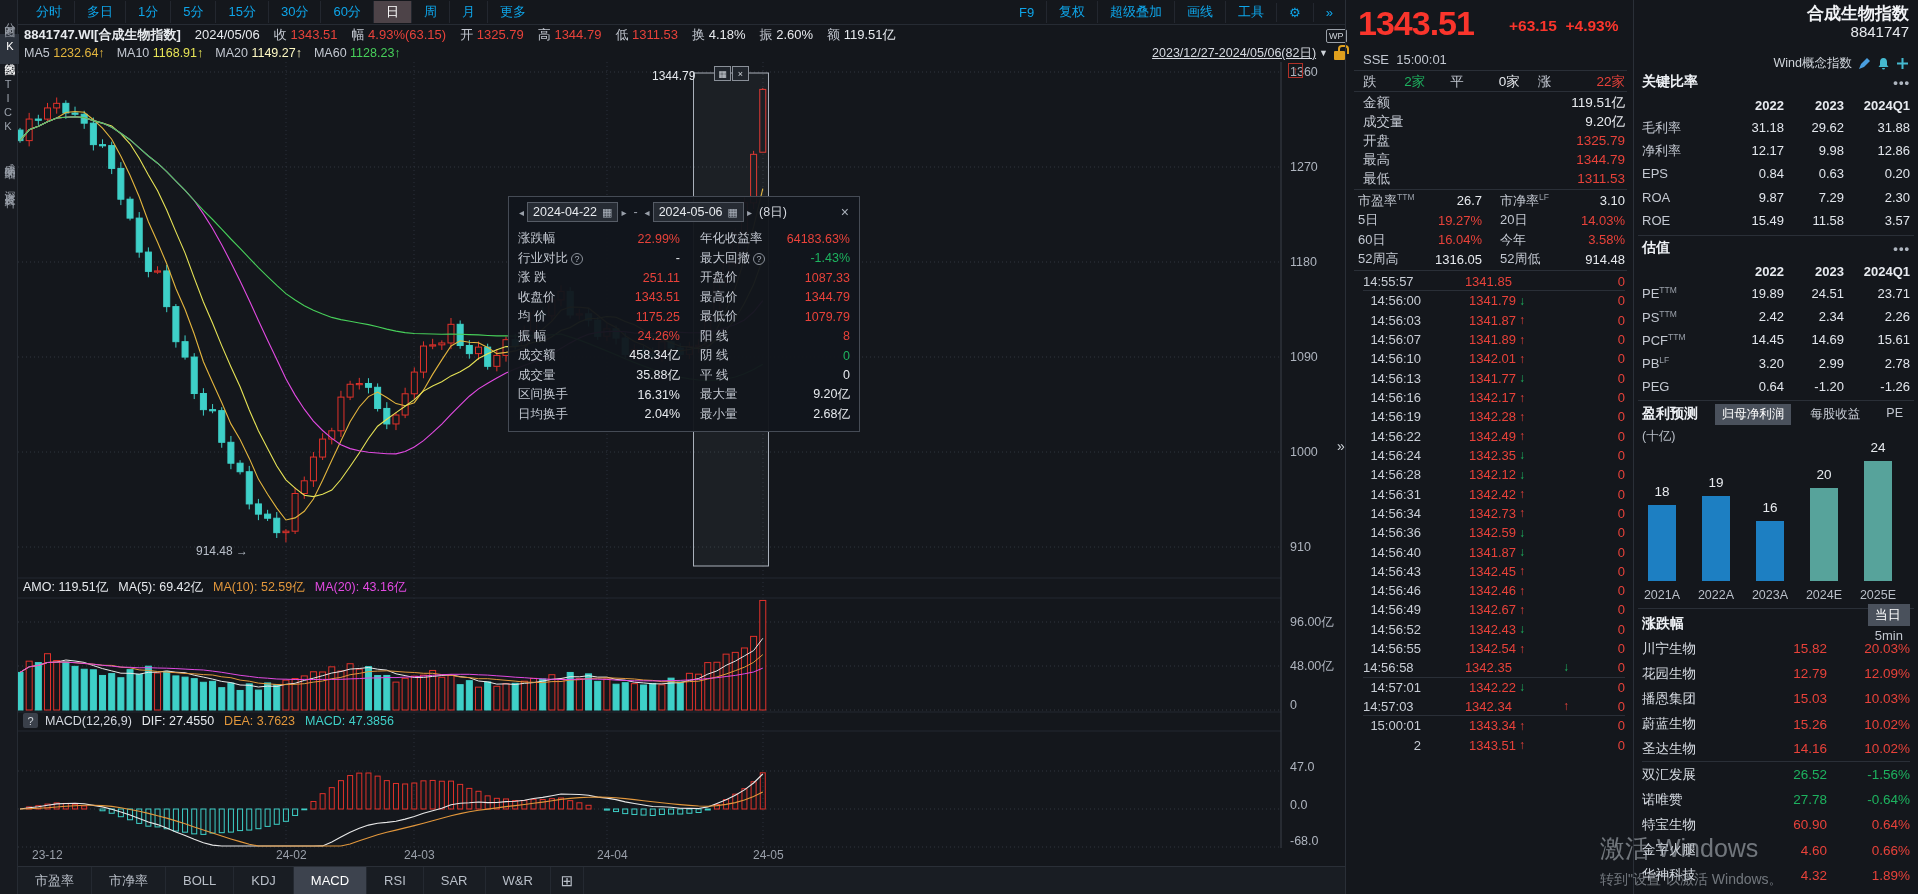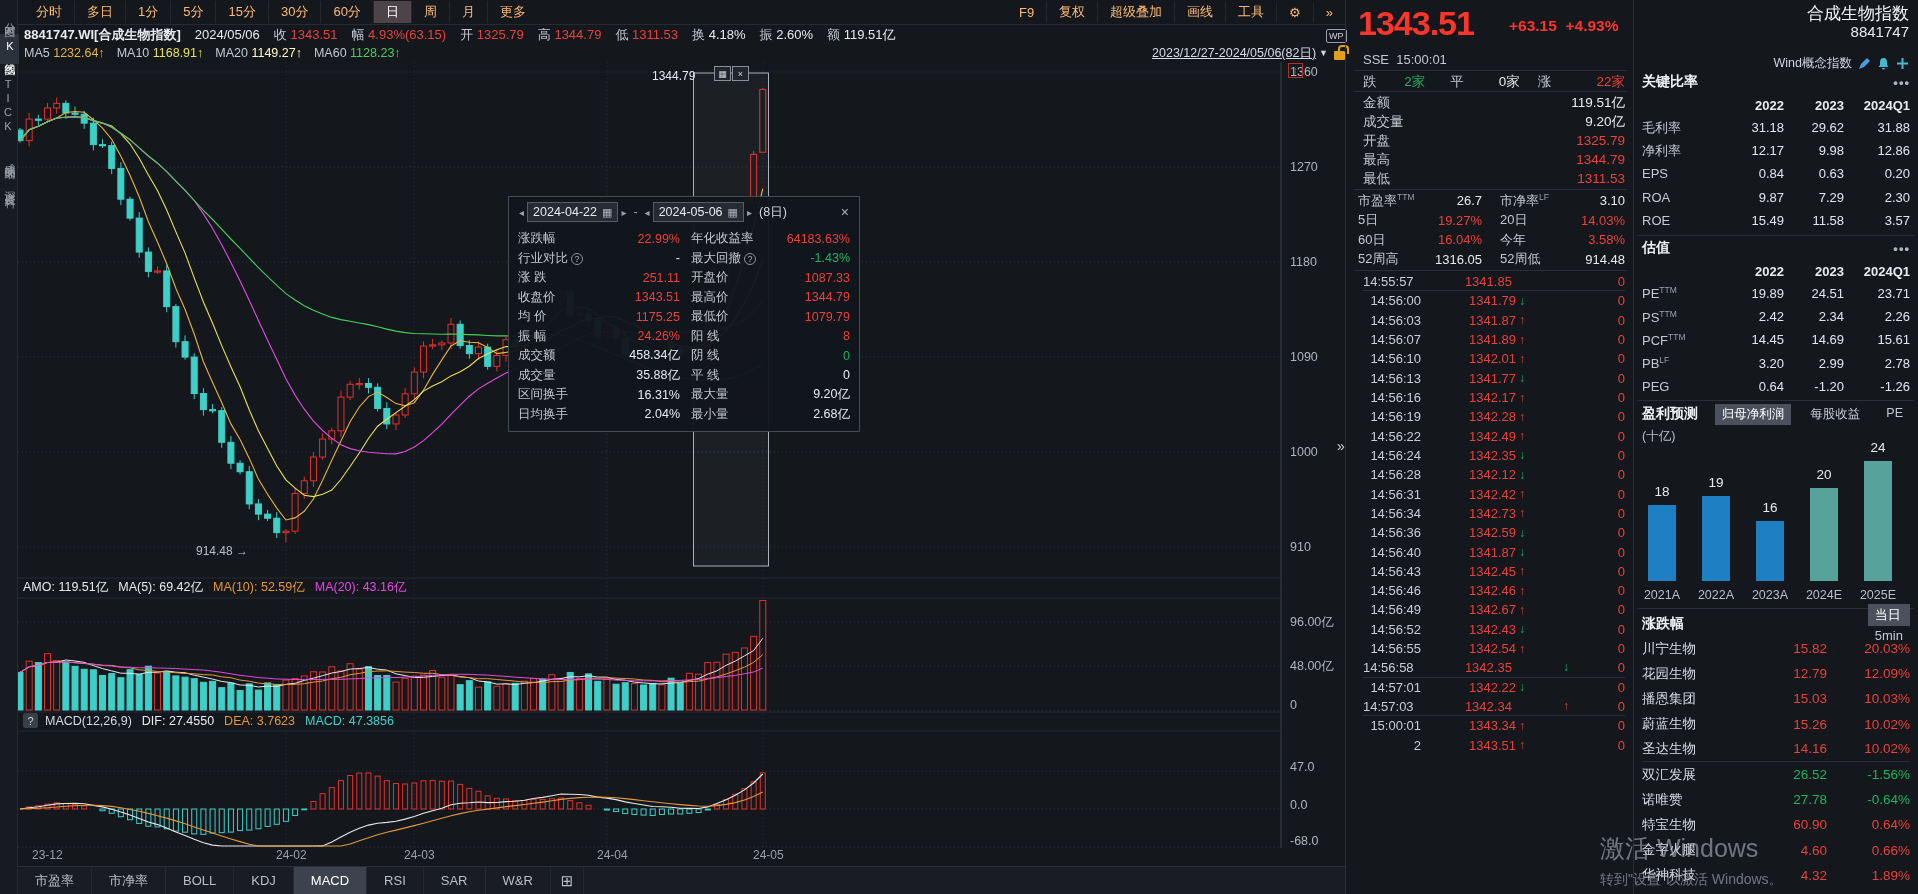--- a/index.html
+++ b/index.html
@@ -7,21 +7,21 @@
   body { font-family:"Liberation Sans","DejaVu Sans",sans-serif; }
   #app { position:relative; width:1918px; height:894px; background:#14171c; overflow:hidden; color:#d6dae1; }
   .red { color:#e8423a; } .grn { color:#1db35f; } .wht { color:#e7eaee; } .gry { color:#c3c8d1; }
   
   #left-rail { position:absolute; left:0; top:0; width:18px; height:894px; background:#171a20; border-right:1px solid #262b33; }
   .rail-item { writing-mode:vertical-rl; text-orientation:upright; font-size:11px; color:#9aa0aa; letter-spacing:2px; padding:6px 2px; margin-top:8px; cursor:pointer; }
   .rail-item.sel { background:#2c323c; color:#fff; }
   
   #chart-col { position:absolute; left:18px; top:0; width:1327px; height:894px; }
   #toolbar { position:absolute; left:0; top:0; width:100%; height:25px; display:flex; align-items:center; border-bottom:1px solid #262b33; font-size:13px; }
-  .tb-item { padding:2px 12px; color:#fdba74; border-left:1px solid #23272f; cursor:pointer; white-space:nowrap; }
+  .tb-item { padding:2px 12px; color:#0ea5e9; border-left:1px solid #23272f; cursor:pointer; white-space:nowrap; }
   .tb-item:first-child { border-left:none; margin-left:6px; }
   .tb-item.sel { background:#4d4348; color:#fff; }
   #toolbar-right { margin-left:auto; display:flex; align-items:center; }
   #info-row { position:absolute; left:0; top:25px; height:19px; display:flex; align-items:center; font-size:13px; padding-left:6px; white-space:nowrap; }
   #info-row .seg { margin-right:14px; }
   #ma-row { position:absolute; left:0; top:44px; width:100%; height:18px; display:flex; align-items:center; font-size:12.5px; padding-left:6px; }
   #ma-items { display:flex; } #ma-items .seg { margin-right:12px; }
   #range-ctl { margin-left:auto; display:flex; align-items:center; margin-right:-10px; font-size:12.5px; }
   #range-text { color:#d6dae1; text-decoration:underline; }
   #range-caret { color:#cfd4da; font-size:9px; margin:0 6px 0 3px; }
@@ -46,21 +46,21 @@
   
   #tooltip { position:absolute; left:490px; top:196px; width:352px; background:rgba(18,22,28,0.96); border:1px solid #454b55; z-index:20; font-size:12.5px; }
   #tt-head { height:30px; display:flex; align-items:center; padding:0 7px; }
   .tt-arrow { color:#9aa0aa; font-size:10px; padding:0 3px; cursor:pointer; }
   .datebox { display:flex; align-items:center; border:1px solid #565c66; background:#262b33; color:#e7eaee; height:20px; padding:0 5px; font-size:12.5px; cursor:pointer; }
   .datebox .cal { margin-left:5px; color:#aab1bb; font-size:11px; }
   #tt-close { margin-left:auto; color:#aab1bb; cursor:pointer; font-size:14px; padding:0 3px; }
   #tt-grid { padding:2px 9px 7px 9px; }
   .tt-row { display:flex; height:19.5px; align-items:center; }
   .tt-l-lab { width:72px; color:#c3c8d1; } .tt-l-val { width:90px; text-align:right; }
-  .tt-r-lab { width:84px; margin-left:11px; color:#c3c8d1; } .tt-r-val { flex:1; text-align:right; }
+  .tt-r-lab { width:84px; margin-left:20px; color:#c3c8d1; } .tt-r-val { flex:1; text-align:right; }
   .qm { display:inline-block; width:12px; height:12px; line-height:11px; border:1px solid #8a9099; border-radius:50%; font-size:9px; text-align:center; color:#aab1bb; margin-left:3px; }
   
   #quote-panel { position:absolute; left:1345px; top:0; width:288px; height:894px; border-left:1px solid #2a2f37; font-size:13.5px; }
   #q-price { position:absolute; left:12px; top:4px; font-size:34px; font-weight:bold; color:#fa352c; letter-spacing:-1px; }
   #q-chg { position:absolute; left:163px; top:17px; font-size:15.5px; font-weight:bold; color:#fa352c; }
   #q-sse { position:absolute; left:17px; top:52px; color:#c3c8d1; font-size:13px; }
   .q-div { position:absolute; left:8px; right:6px; border-top:1px solid #2a2f37; }
   #q-counts { position:absolute; left:17px; right:8px; top:73px; display:flex; }
   #q-rows { position:absolute; left:17px; right:8px; top:93px; }
   .q-row { display:flex; height:19px; align-items:center; }
@@ -73,21 +73,21 @@
   #tape { position:absolute; left:17px; right:8px; top:272px; }
   .tape-row { display:flex; height:19.32px; align-items:center; font-size:13px; }
   .tape-row.sep { border-bottom:1px solid #2a2f37;gap:48px; }
   .tape-t { width:58px; text-align:right; color:#c9ced6; }
   .tape-p { width:95px; text-align:right; color:#e8423a; }
   .tape-d { width:16px; text-align:left; padding-left:3px; font-size:12px; }
   .tape-v { flex:1; text-align:right; color:#e8423a; }
   #expander { position:absolute; left:-9px; top:438px; color:#cfd4da; font-size:14px; }
   
   #right-panel { position:absolute; left:1633px; top:0; width:285px; height:894px; border-left:1px solid #2a2f37; font-size:13px; }
-  #rp-name { position:absolute; right:9px; top:2px; font-size:17px; font-weight:normal; color:#f2f4f7; }
+  #rp-name { position:absolute; right:9px; top:2px; font-size:17px; font-weight:bold; color:#f2f4f7; }
   #rp-code { position:absolute; right:9px; top:23px; font-size:15px; color:#e7eaee; }
   #wind-row { position:absolute; right:9px; top:55px; display:flex; align-items:center; color:#cfd4da; font-size:12.5px; }
   #wind-row svg { margin-left:6px; cursor:pointer; }
   .sec-title { font-weight:bold; font-size:14px; color:#eef1f5; }
   .dots { color:#aeb5bf; letter-spacing:1px; font-weight:bold; cursor:pointer; }
   .tbl-head { display:flex; font-weight:bold; color:#e8ebf0; }
   .tbl-row { display:flex; color:#e2e6ec; }
   .tc0 { flex:1; color:#c3c8d1; font-weight:normal; } .tc1 { width:64px; text-align:right; } .tc2 { width:60px; text-align:right; } .tc3 { width:66px; text-align:right; }
   .ftab { padding:2px 7px; color:#c3c8d1; cursor:pointer;margin-left:12px; }
   .ftab.sel { background:#4a515c; color:#fff; }

